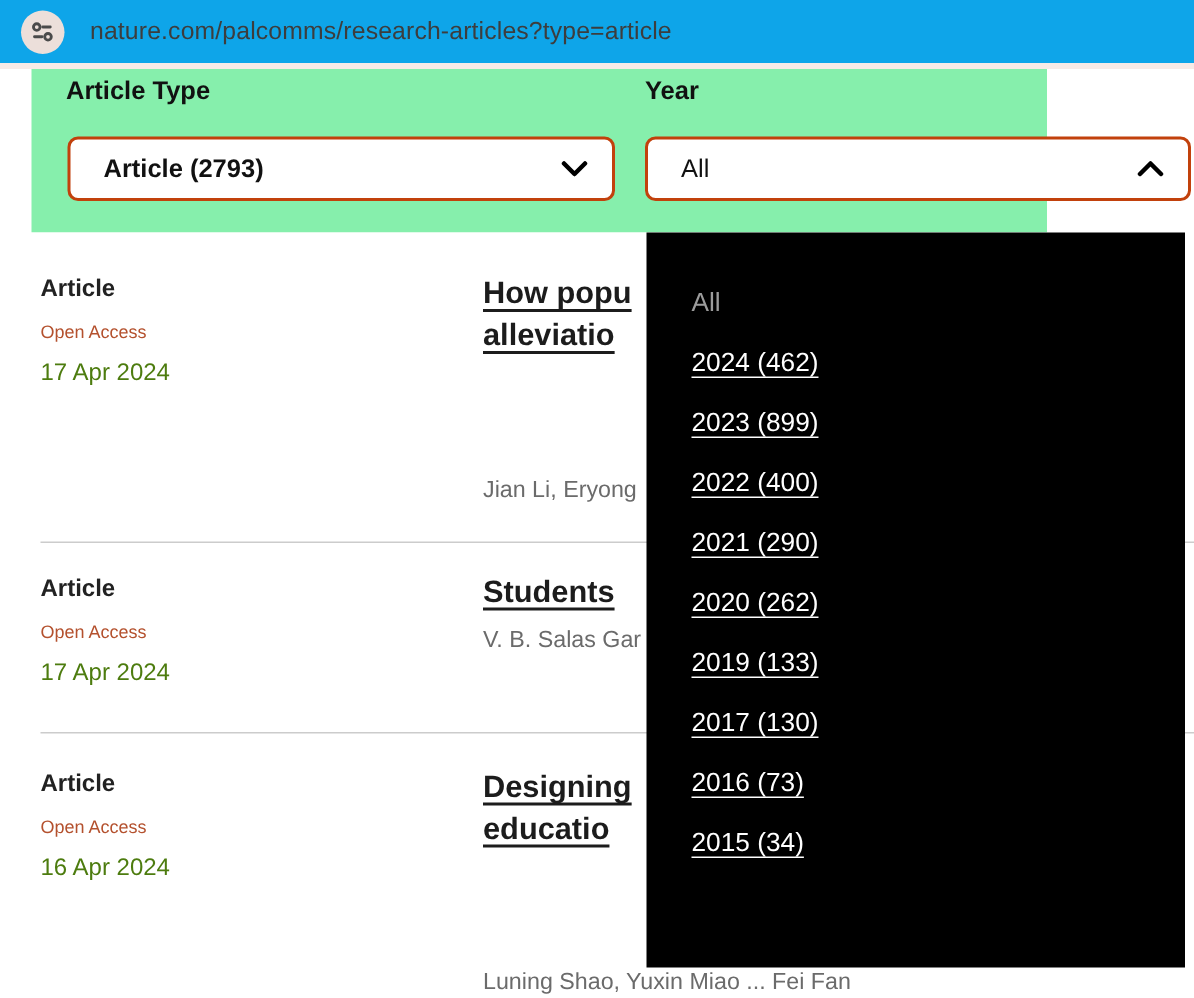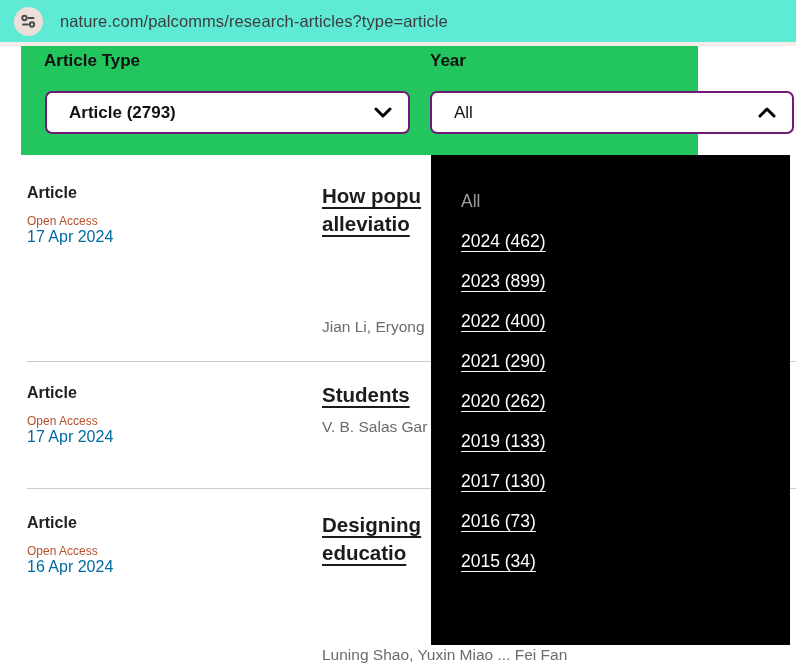--- a/index.html
+++ b/index.html
@@ -9,21 +9,21 @@
     width: 796px; height: 665px;
     overflow: hidden;
     background: #ffffff;
     font-family: "Liberation Sans", "DejaVu Sans", sans-serif;
     color: #1c1c1c;
   }
 
   
   .browser-bar {
     position: absolute; left: 0; top: 0; width: 796px; height: 42px;
-    background: #5eead4;
+    background: #0ea5e9;
     display: flex; align-items: center;
   }
   .site-badge {
     width: 29px; height: 29px; border-radius: 50%;
     background: #ecdfda;
     margin-left: 14px;
     display: flex; align-items: center; justify-content: center;
     cursor: pointer;
   }
   .url-text {
@@ -34,49 +34,49 @@
     white-space: nowrap;
   }
   .bar-strip {
     position: absolute; left: 0; top: 42px; width: 796px; height: 4px;
     background: #f7ebe7;
   }
 
   
   .filter-panel {
     position: absolute; left: 21px; top: 46px; width: 677px; height: 109px;
-    background: #22c55e;
+    background: #86efac;
   }
   .filter-label {
     position: absolute; top: 5px;
     font-size: 17px; font-weight: 700; color: #111;
   }
   .filter-label.type { left: 23px; }
   .filter-label.year { left: 409px; }
   .select-box {
     position: absolute; top: 45px; height: 43px;
     background: #ffffff;
-    border: 2px solid #701a75;
+    border: 2px solid #c2410c;
     border-radius: 7px;
     display: flex; align-items: center;
     padding: 0 16px 0 22px;
     cursor: pointer;
   }
   .select-box.type { left: 24px; width: 365px; }
   .select-box.year { left: 409px; width: 364px; }
   .select-value { font-size: 17px; color: #111; flex: 1; white-space: nowrap; }
   .select-value.bold { font-weight: 700; }
   .chev { flex: 0 0 auto; display: flex; align-items: center; }
 
   
   .article-list { position: absolute; left: 0; top: 155px; width: 796px; height: 468px; background: #fff; }
   .meta-col { position: absolute; left: 27px; width: 280px; }
   .meta-type { font-size: 16px; font-weight: 700; color: #222; }
   .meta-access { font-size: 12px; color: #b4512e; margin-top: 12px; }
-  .meta-date { font-size: 16px; color: #0369a1; }
+  .meta-date { font-size: 16px; color: #4d7c0f; margin-top: 12px; }
   .title-link {
     position: absolute; left: 322px; width: 470px;
     font-size: 20.5px; font-weight: 700; color: #1c1c1c;
     line-height: 28px;
     text-decoration: underline;
     text-decoration-thickness: 2px;
     text-underline-offset: 4px;
     cursor: pointer;
     white-space: nowrap;
   }

